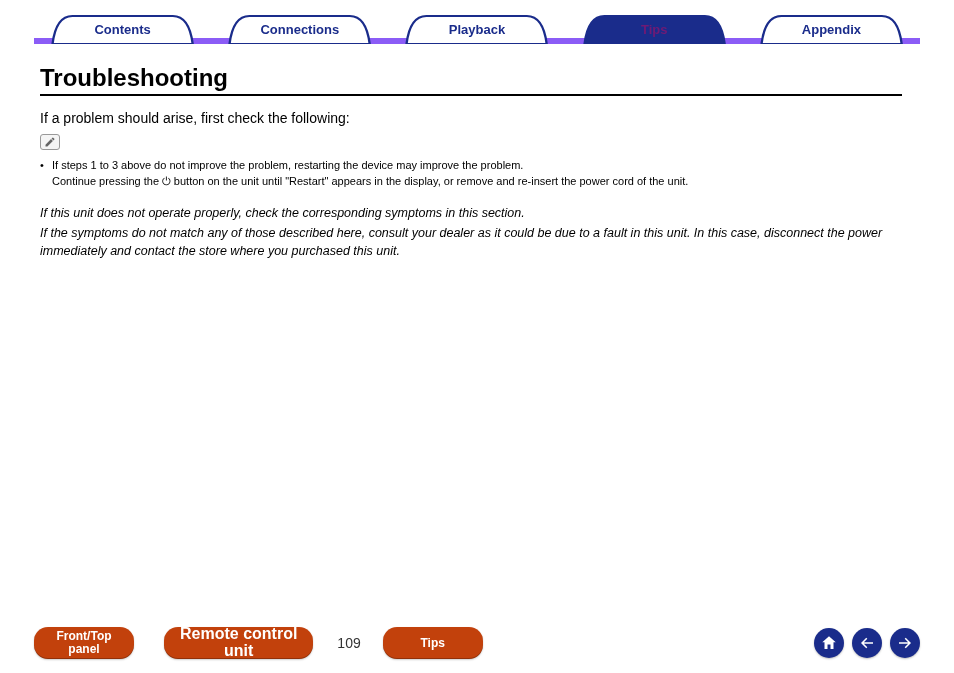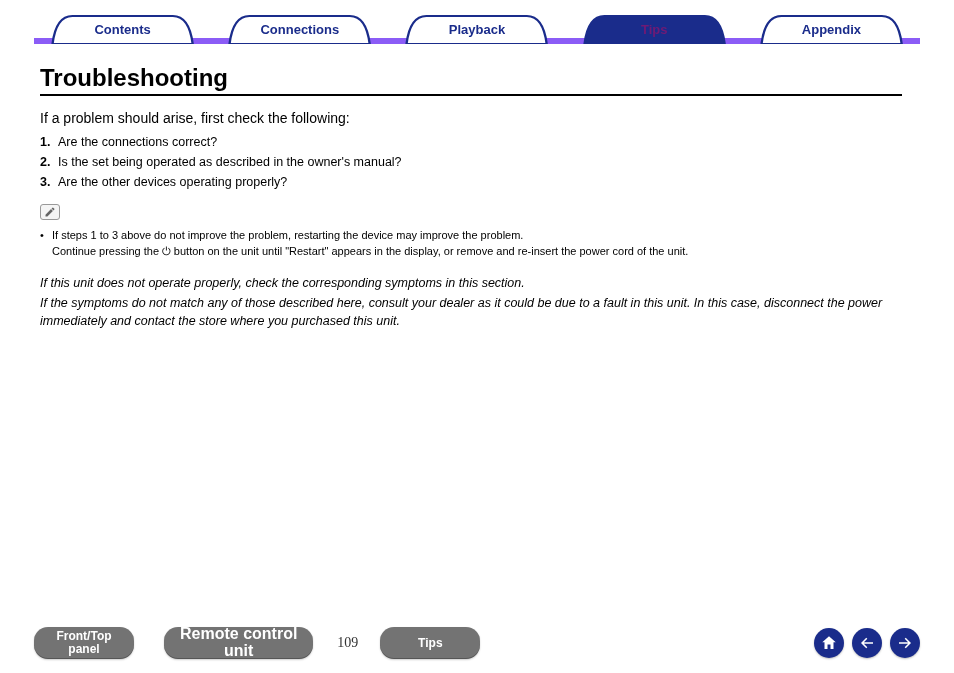--- a/index.html
+++ b/index.html
@@ -85,21 +85,21 @@
 
     
     .bottom {
       position: absolute;
       left: 0; right: 0; bottom: 14px;
       padding: 0 34px;
       display: flex;
       align-items: center;
     }
     .pill {
-      background: #737373;
+      background: #c2410c;
       color: #fff;
       font-weight: bold;
       font-size: 12px;
       border-radius: 14px;
       height: 32px;
       display: inline-flex;
       align-items: center;
       justify-content: center;
       text-align: center;
       line-height: 1.05;
@@ -107,21 +107,20 @@
       margin-right: 30px;
       min-width: 100px;
       white-space: pre-line;
       box-shadow: inset 0 -1px 0 rgba(0,0,0,.25), 0 1px 2px rgba(0,0,0,.2);
     }
     .pill.small { font-size: 16px; min-width:110px; }
     .page-num {
       font-size: 14px;
       color: #333;
       margin: 0 22px 0 -6px;
-      font-family: Liberation Serif, serif;
     }
     .spacer { flex: 1 1 auto; }
     .nav-icons { display: flex; gap: 8px; }
     .circ {
       width: 30px; height: 30px;
       border-radius: 50%;
       background: #1a2c8b;
       display: inline-flex;
       align-items: center;
       justify-content: center;
@@ -165,25 +164,20 @@
     <span class="tab-label">Appendix</span>
   </div>
 </div>
 
 <div class="page">
   <h1 class="title">Troubleshooting</h1>
   <hr class="title-rule">
 
   <p class="intro">If a problem should arise, first check the following:</p>
 
-  <ol class="checks">
-    <li><span class="num">1.</span><span>Are the connections correct?</span></li>
-    <li><span class="num">2.</span><span>Is the set being operated as described in the owner's manual?</span></li>
-    <li><span class="num">3.</span><span>Are the other devices operating properly?</span></li>
-  </ol>
 
   <span class="note-icon">
     <svg width="12" height="12" viewBox="0 0 24 24">
         <path fill="#666" d="M3 17.25V21h3.75L17.81 9.94l-3.75-3.75L3 17.25zM20.71 7.04a1 1 0 0 0 0-1.41l-2.34-2.34a1 1 0 0 0-1.41 0l-1.83 1.83 3.75 3.75 1.83-1.83z"></path>
       </svg>
   </span>
 
   <div class="bullets">
     <div class="row">
       <span class="dot">•</span>

